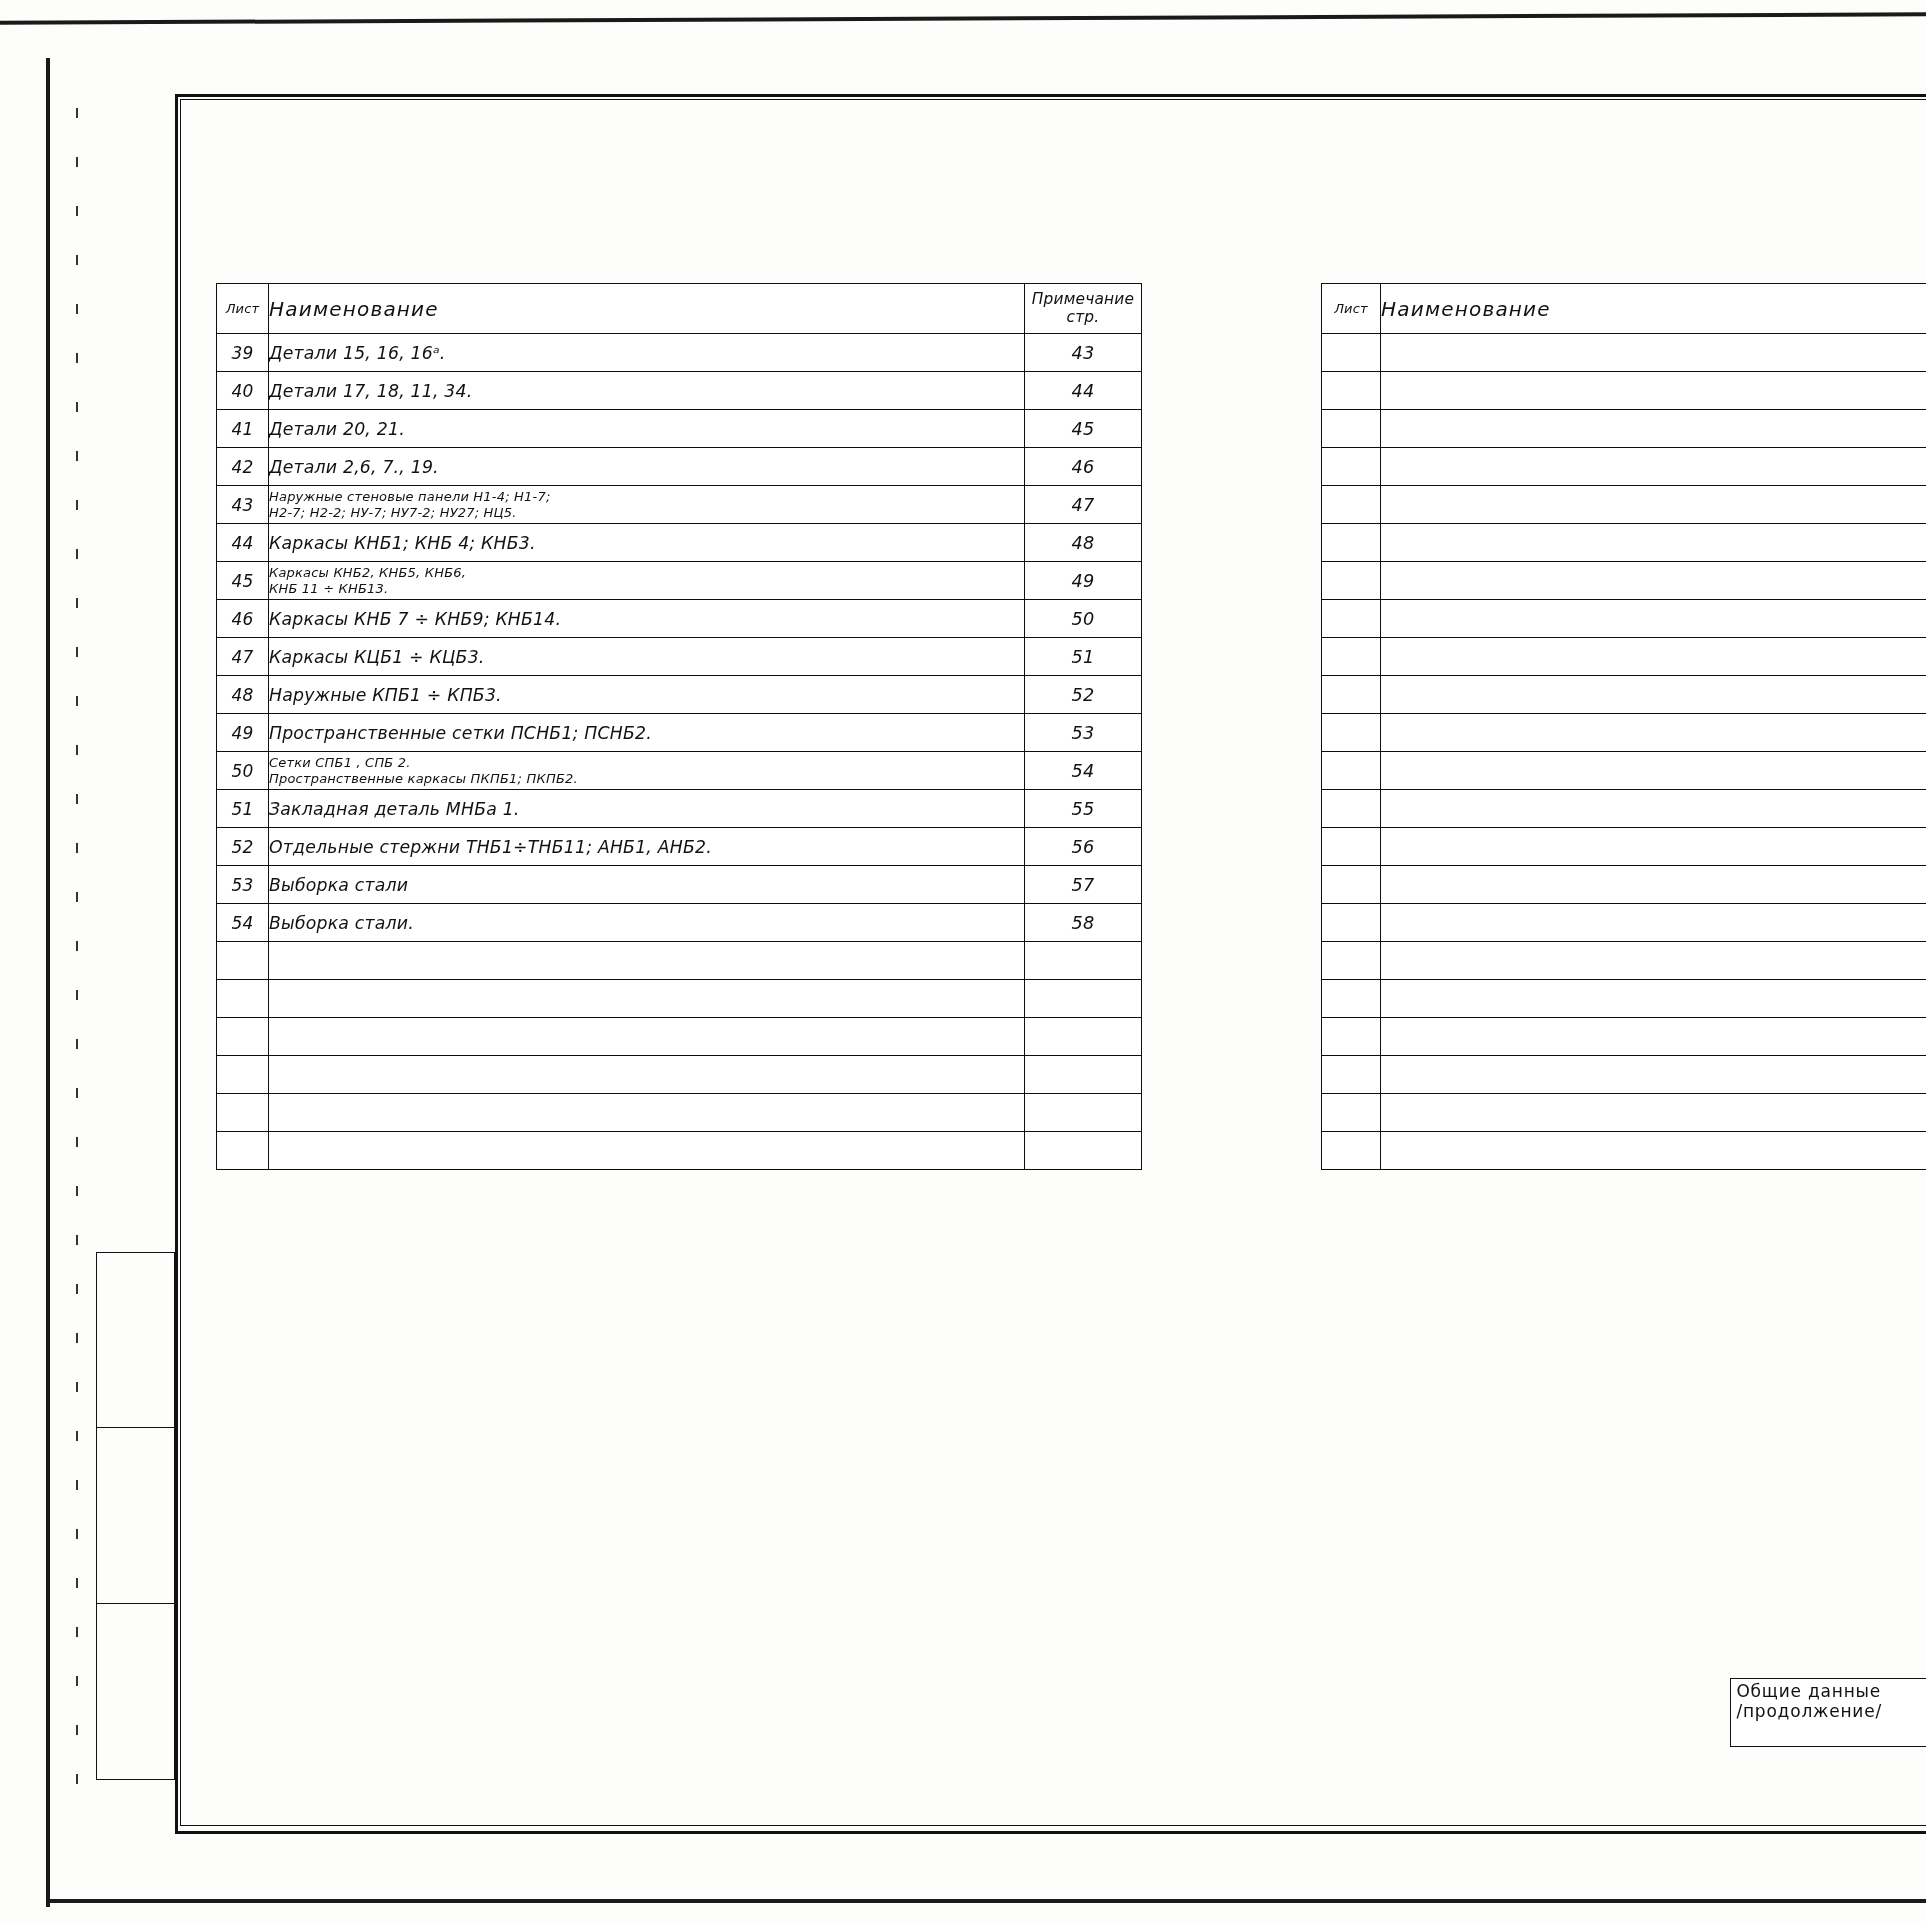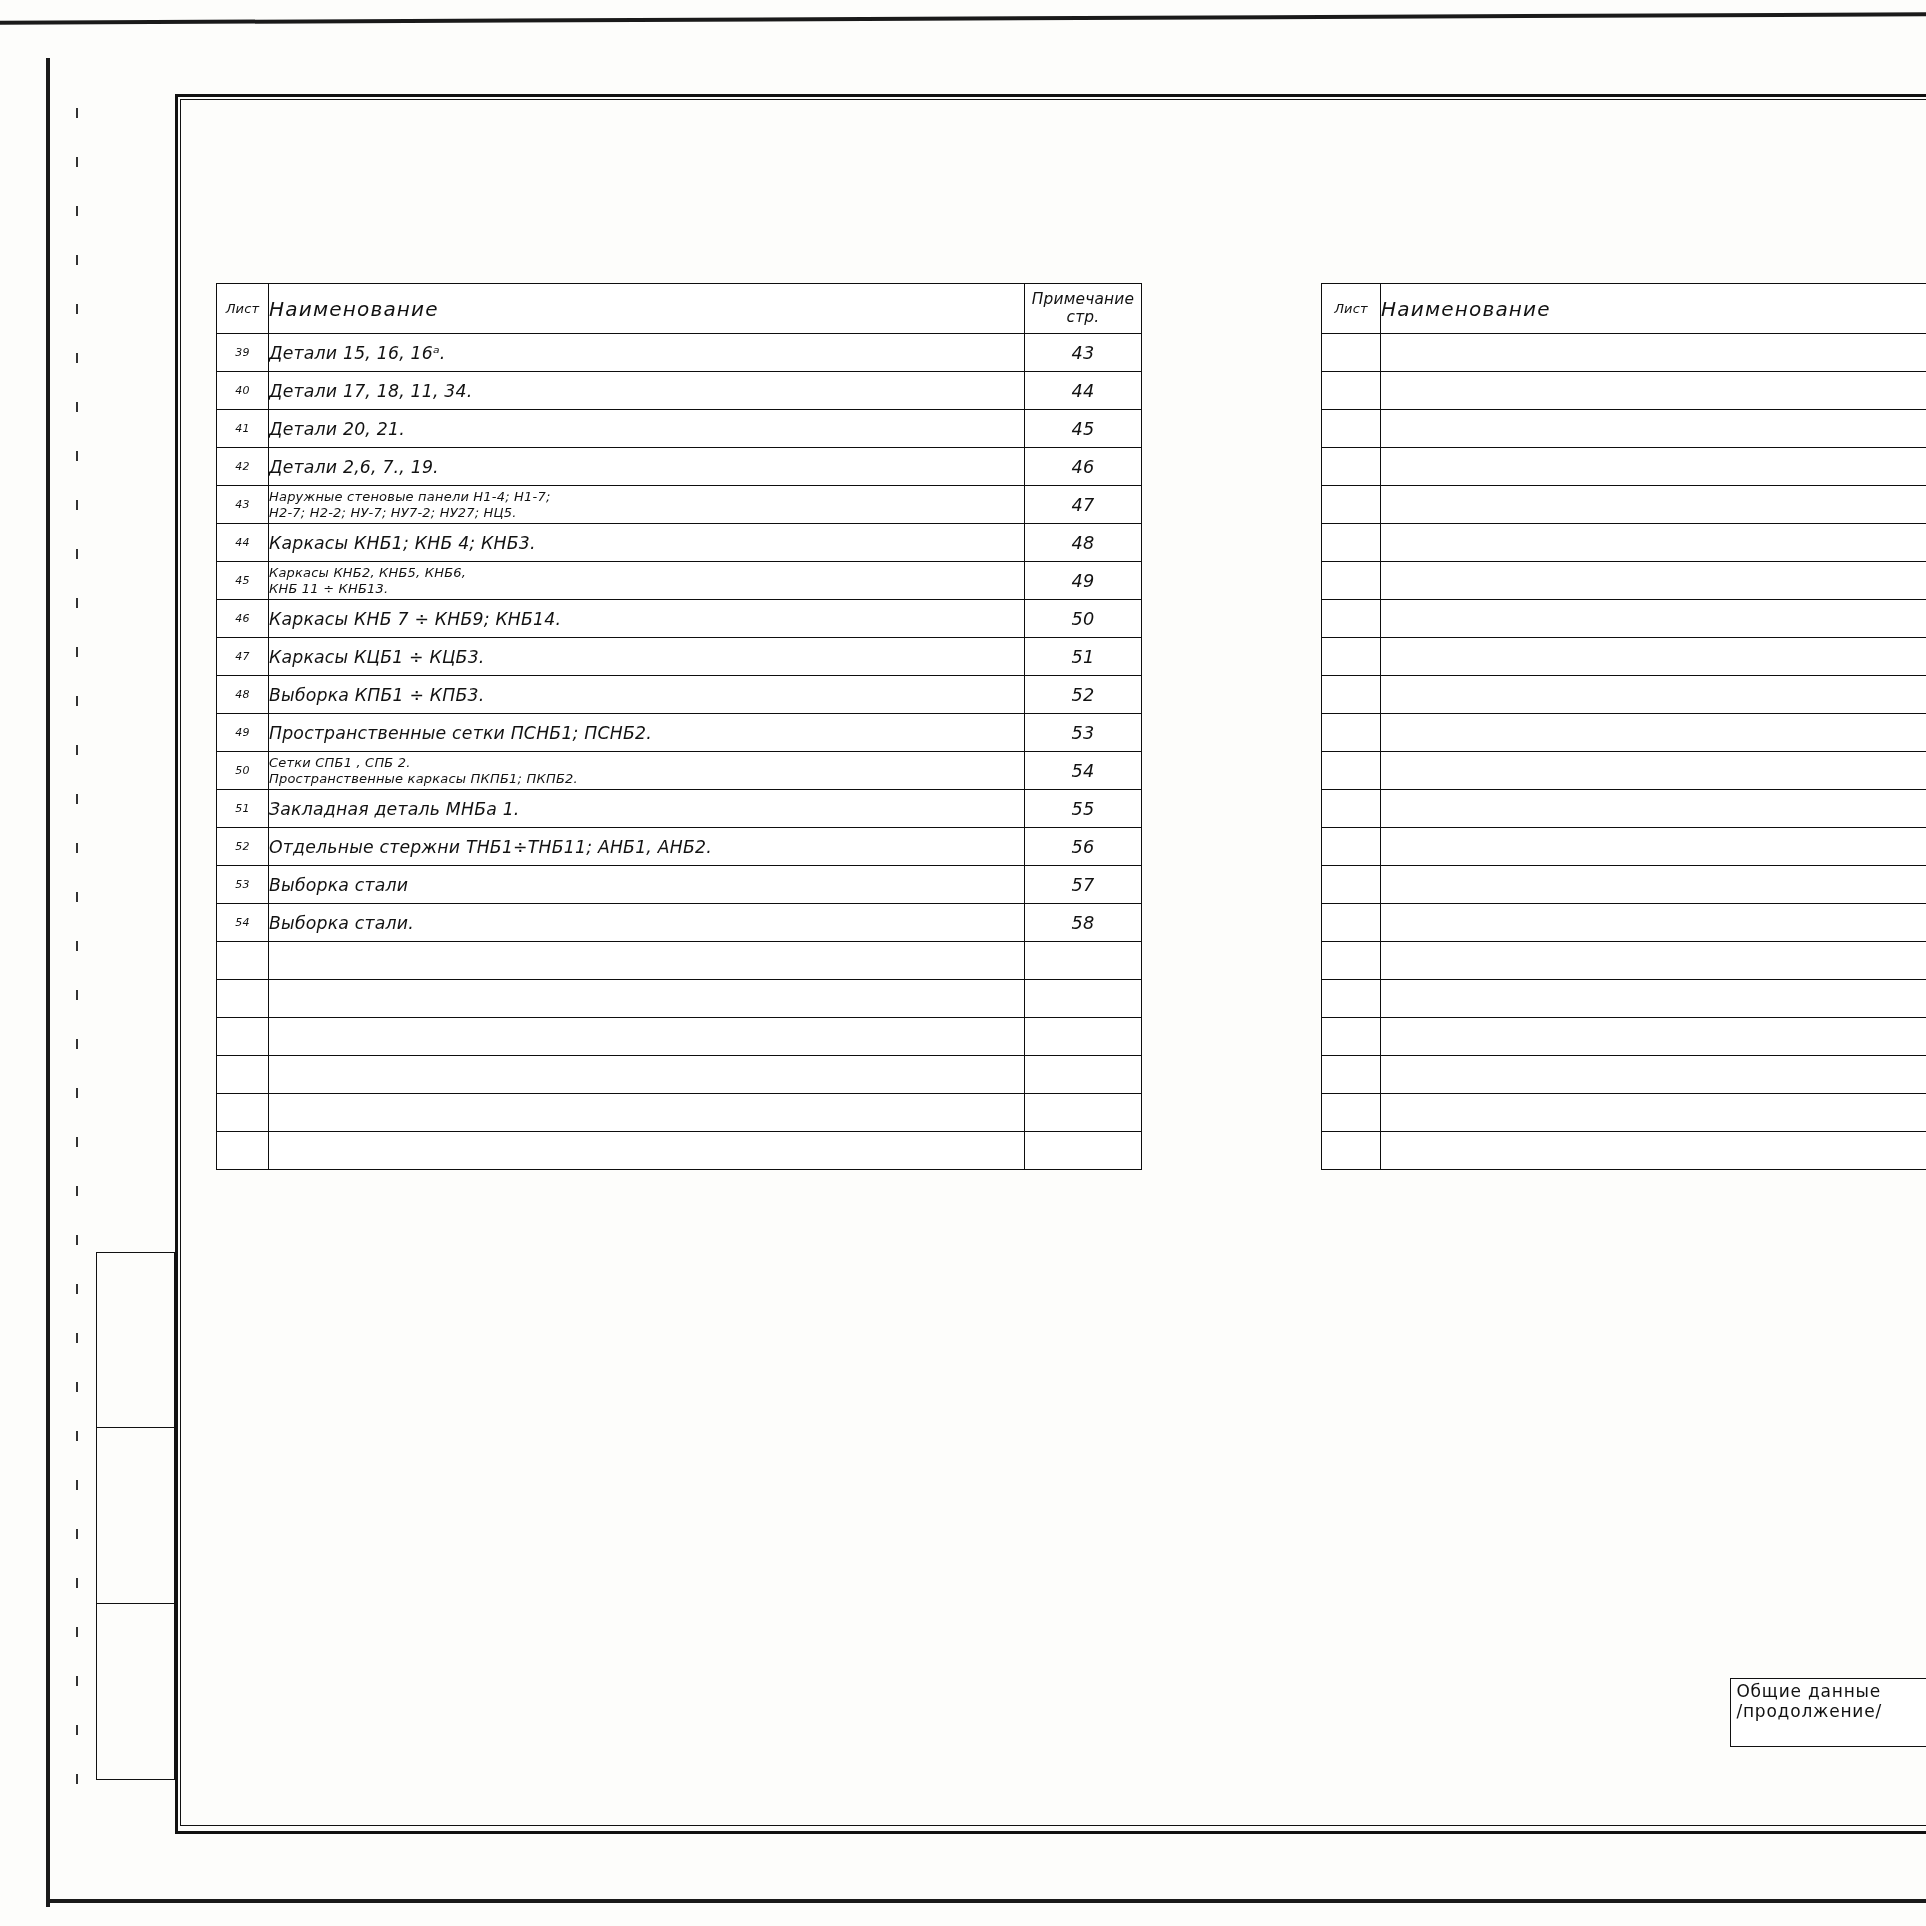--- a/index.html
+++ b/index.html
@@ -111,21 +111,21 @@
 
   .hand {
     font-family: "DejaVu Sans", sans-serif;
     font-style: italic;
     color: #121212;
     letter-spacing: 0.2px;
   }
   .h-sheet { font-size: 13px; }
   .h-note  { font-size: 15.4px; line-height: 1.12; font-style: italic; }
 
-  .cell-sheet { font-size: 11px; }
+  .cell-sheet { font-size: 17px; }
   .cell-name  { font-size: 17.3px; white-space: nowrap; }
   .cell-name.small { font-size: 13px; line-height: 1.18; white-space: normal; }
   .cell-note  { font-size: 17.7px; }
 
   .hdr-name-txt { font-size: 20px; letter-spacing: 1.2px; }
 
   .tbl-left  { left: 216px; top: 283px; }
   .tbl-right { left: 1321px; top: 283px; }
 
   
@@ -293,21 +293,21 @@
           </td>
           <td class="c-note">
             <div class="hand cell-note">51</div>
           </td>
         </tr>
         <tr class="row">
           <td class="c-sheet">
             <div class="hand cell-sheet">48</div>
           </td>
           <td class="c-name">
-            <div class="hand cell-name">Выборка  КПБ1 ÷ КПБ3.</div>
+            <div class="hand cell-name">Наружные  КПБ1 ÷ КПБ3.</div>
           </td>
           <td class="c-note">
             <div class="hand cell-note">52</div>
           </td>
         </tr>
         <tr class="row">
           <td class="c-sheet">
             <div class="hand cell-sheet">49</div>
           </td>
           <td class="c-name">

